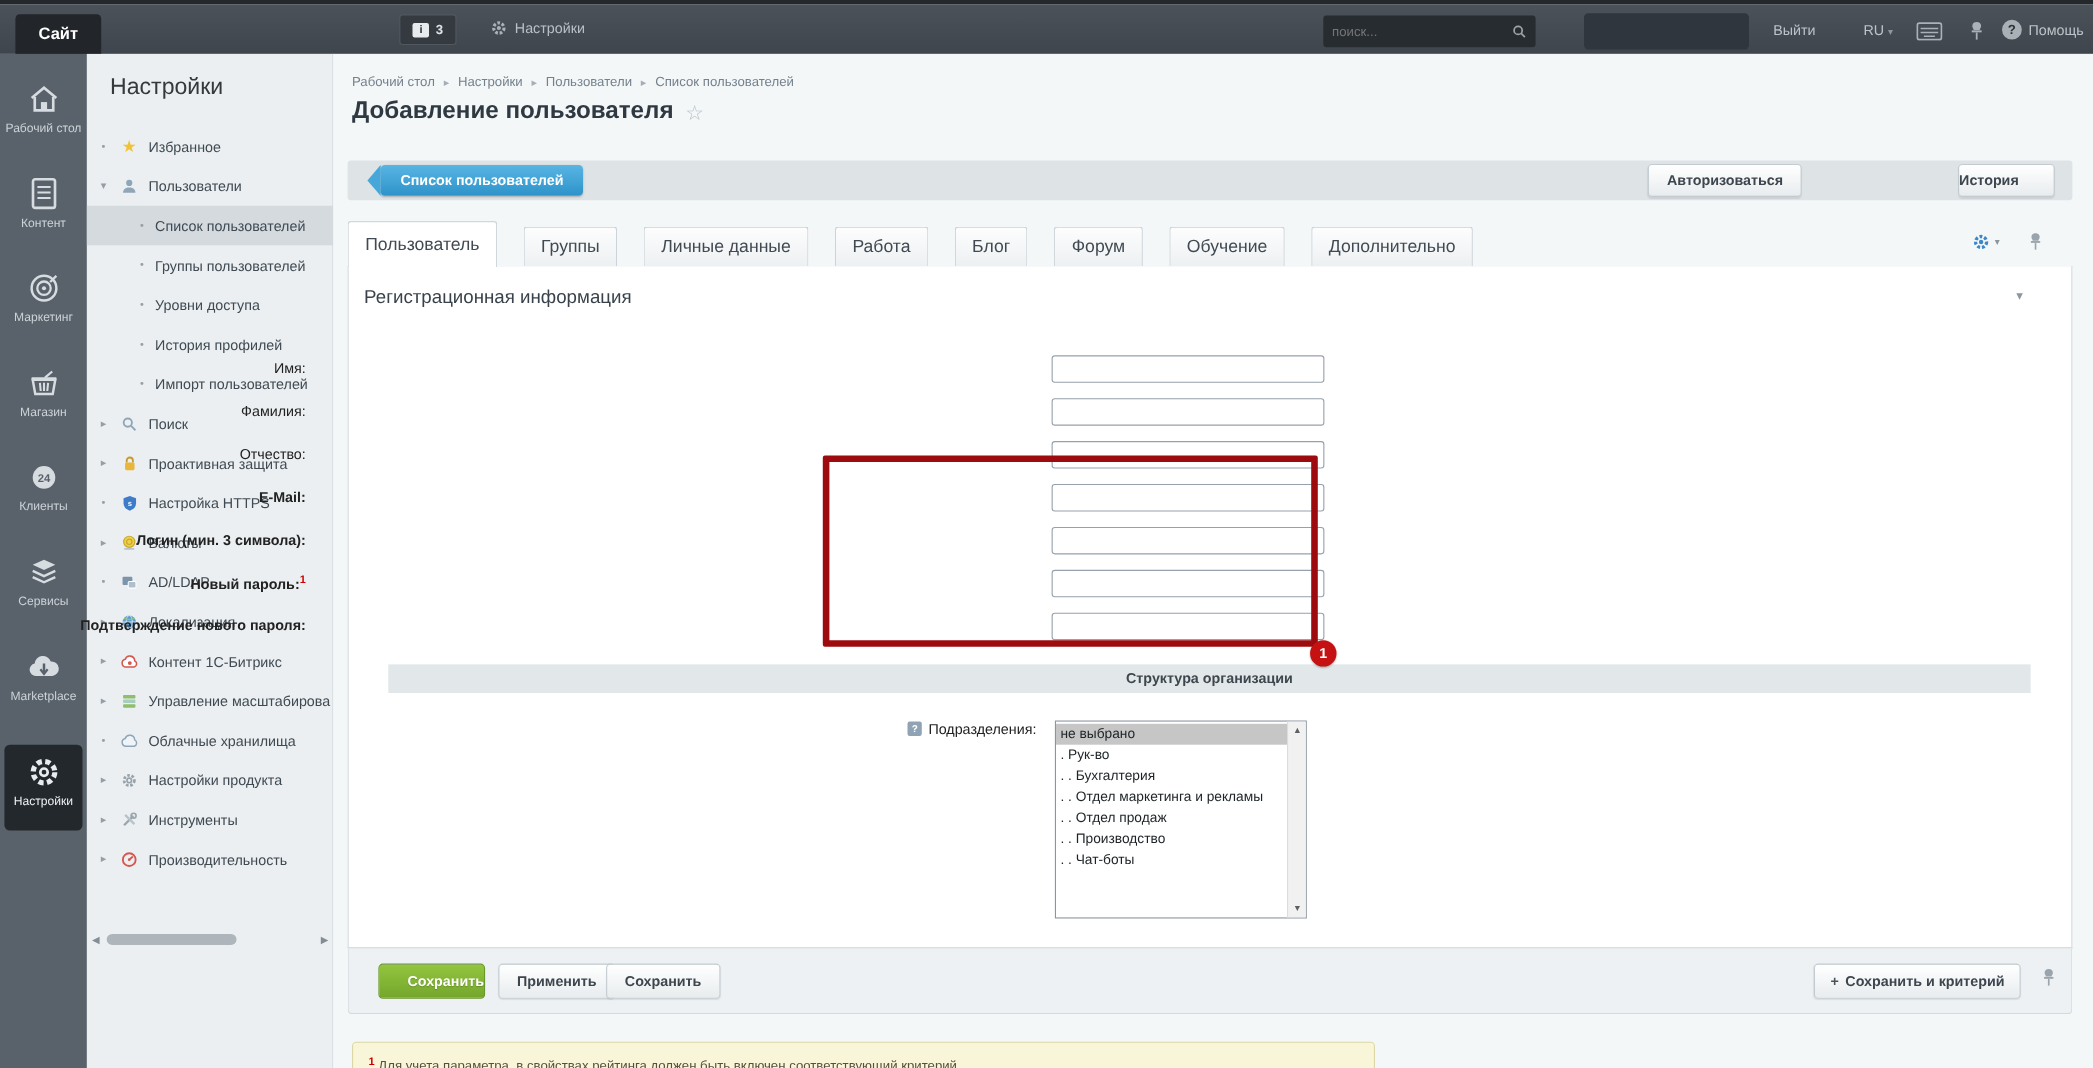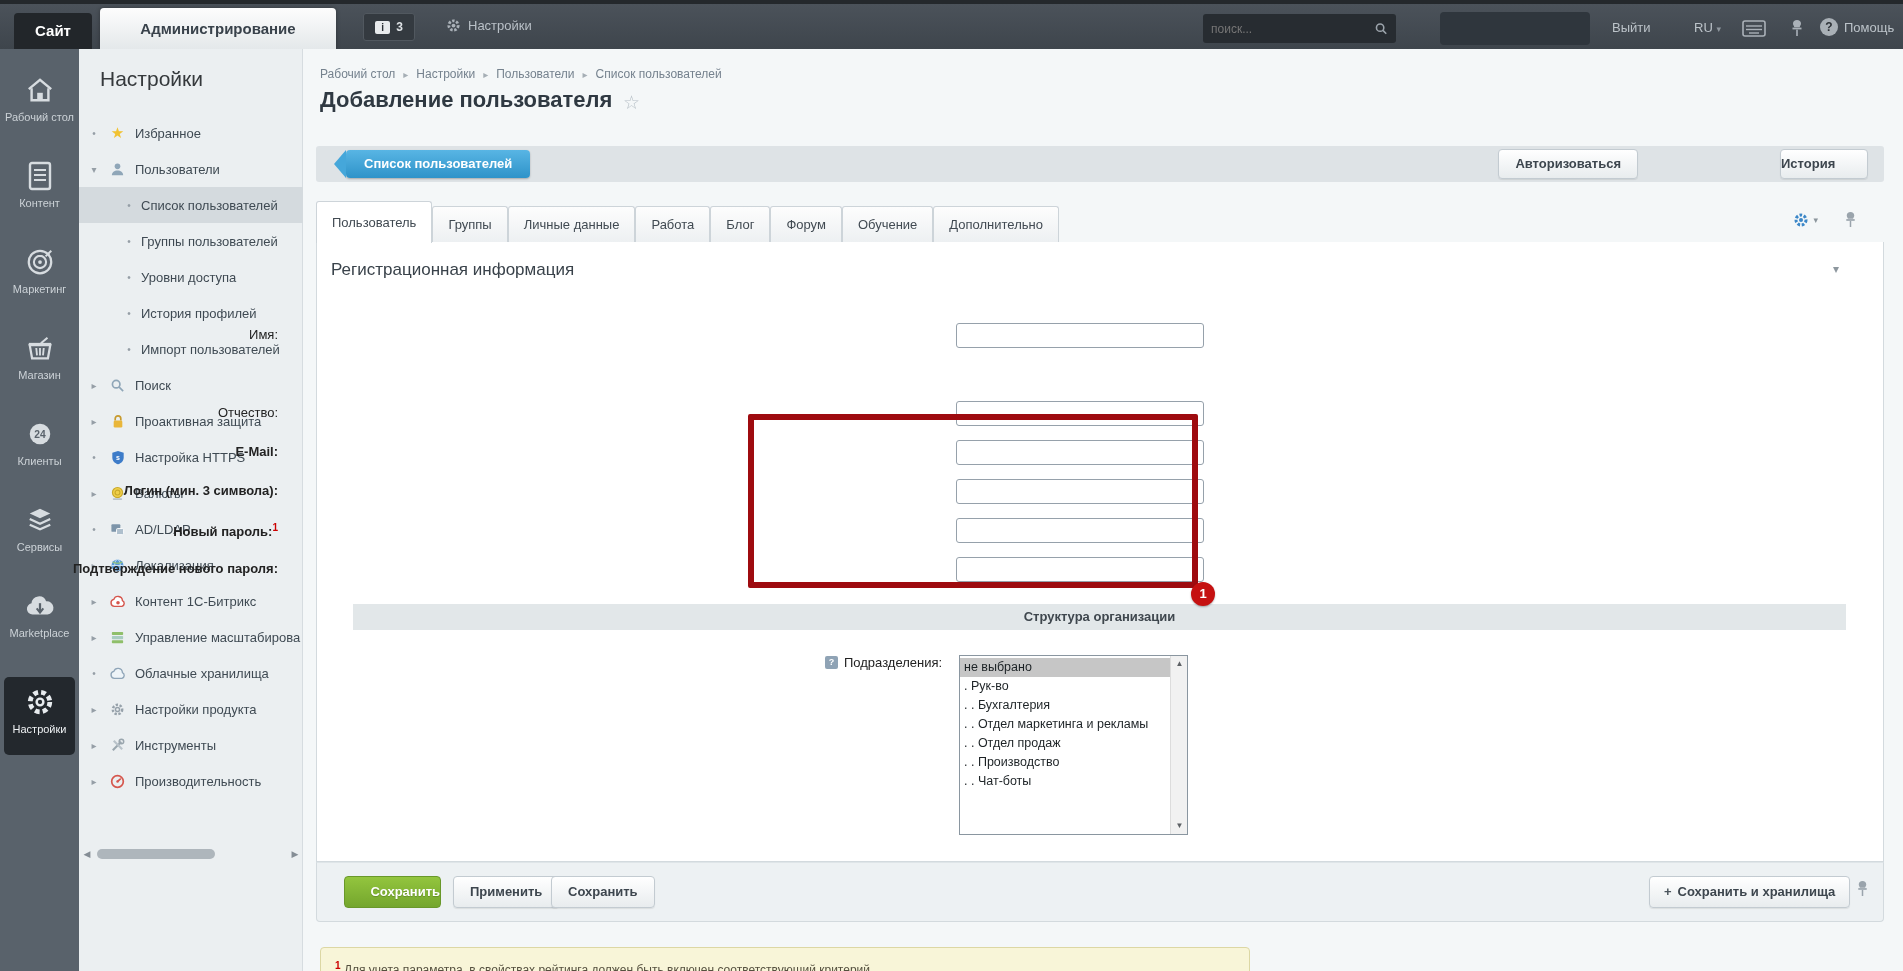--- a/index.html
+++ b/index.html
@@ -54,21 +54,21 @@
   .page-title{position:absolute;left:17px;top:38px;font-size:22px;font-weight:bold;color:#2f3942}
   .title-star{position:absolute;top:42px;font-size:19px;color:#b7c0c7;cursor:pointer}
 
   .actionbar{position:absolute;left:13px;top:97px;width:1568px;height:36px;background:#dee3e6;border-radius:3px}
   .ribbon{position:absolute;left:30px;top:4px;height:28px;padding:0 18px;background:linear-gradient(#58b5e4,#2e93c9);border-radius:4px;color:#fff;font-weight:bold;font-size:13px;line-height:28px;box-shadow:0 1px 2px rgba(0,0,0,.25);cursor:pointer}
   .ribbon::before{content:"";position:absolute;left:-12px;top:0;border-top:14px solid transparent;border-bottom:14px solid transparent;border-right:12px solid #45a7da}
   .btn{display:inline-block;background:linear-gradient(#ffffff,#e8ecee);border:1px solid #c3cbd1;border-radius:4px;color:#3d464e;font-weight:bold;font-size:13px;text-align:left;cursor:pointer;box-shadow:0 1px 1px rgba(0,0,0,.08)}
   .ab-btn{position:absolute;top:3px;height:30px;line-height:28px;padding:0 16px}
 
   .tabs{position:absolute;left:13px;top:151px;width:1568px;height:43px;border-bottom:1px solid #cdd4d9;display:flex;align-items:flex-end}
-  .tab{height:36px;line-height:36px;padding:0 15px;background:linear-gradient(#fdfdfd,#edf0f2);border:1px solid #cdd4d9;border-bottom:none;border-radius:3px 3px 0 0;margin-right:0;color:#414a52;font-size:13px;cursor:pointer}
+  .tab{height:36px;line-height:36px;padding:0 15px;background:linear-gradient(#fdfdfd,#edf0f2);border:1px solid #cdd4d9;border-bottom:none;border-radius:3px 3px 0 0;margin-right:24px;color:#414a52;font-size:16px;cursor:pointer}
   .tab.active{height:42px;line-height:42px;background:#fff;margin-bottom:-1px;position:relative;z-index:2}
   .tab-gear{position:absolute;right:66px;top:12px;display:flex;align-items:center;gap:4px;cursor:pointer;color:#3b87c8}
   .tab-pin{position:absolute;right:26px;top:10px;cursor:pointer}
 
   .panel{position:absolute;left:13px;top:193px;width:1568px;height:620px;background:#fff;border:1px solid #d3dade;border-top:none}
   .sect-hd{position:absolute;left:14px;top:18px;font-size:17px;color:#39424a}
   .sect-chev{position:absolute;right:44px;top:20px;color:#8d979e;font-size:12px;cursor:pointer}
 
   .f-row{position:absolute;height:26px}
   .f-lab{position:absolute;right:939px;top:4px;font-size:13px;color:#222;white-space:nowrap}
@@ -99,21 +99,20 @@
   .foot-pin{position:absolute;left:1538px;top:16px;cursor:pointer}
 
   .note{position:absolute;left:17px;top:898px;width:930px;height:60px;background:#f8f5d8;border:1px solid #dcd7a4;border-radius:4px;padding:12px 14px;font-size:12px;color:#55503f}
   .note sup{color:#c00;font-weight:bold}
 </style>
 </head>
 <body>
 
 <div class="topbar">
   <div class="tb-tab-site">Сайт</div>
-  <div class="tb-tab-admin">Администрирование</div>
   <div class="tb-notif">
     <span class="bub">i</span>
     <span class="cnt">3</span>
   </div>
   <div class="tb-set">
     <svg width="15" height="15" viewBox="0 0 16 16">
         <circle cx="8" cy="8" r="5" fill="none" stroke="#aab1b8" stroke-width="3" stroke-dasharray="2.6 1.7"></circle>
         <circle cx="8" cy="8" r="2" fill="#aab1b8"></circle>
       </svg>
     <span>Настройки</span>
@@ -463,20 +462,24 @@
   </div>
 
   <div class="panel">
     <div class="sect-hd">Регистрационная информация</div>
     <div class="sect-chev">▾</div>
 
     <div class="f-row" style="left:0;top:81px;width:900px">
       <span class="f-lab">Имя:</span>
       <input class="f-inp" type="text" style="">
     </div>
+    <div class="f-row" style="left:0;top:120px;width:900px">
+      <span class="f-lab">Фамилия:</span>
+      <input class="f-inp" type="text" style="">
+    </div>
     <div class="f-row" style="left:0;top:159px;width:900px">
       <span class="f-lab">Отчество:</span>
       <input class="f-inp" type="text" style="">
     </div>
     <div class="f-row" style="left:0;top:198px;width:900px">
       <span class="f-lab b">E-Mail:</span>
       <input class="f-inp" type="text" style="">
     </div>
     <div class="f-row" style="left:0;top:237px;width:900px">
       <span class="f-lab b">Логин (мин. 3 символа):</span>
@@ -514,21 +517,21 @@
         <div class="a dn">▼</div>
       </div>
     </div>
   </div>
 
   <div class="footband">
     <div class="btn-green">Сохранить</div>
     <div class="btn fb-btn" style="left:136px">Применить</div>
     <div class="btn fb-btn" style="left:234px">Сохранить</div>
     <div class="btn saveadd">
-      <span class="plus">+</span><span>Сохранить и хранилища</span>
+      <span class="plus">+</span><span>Сохранить и критерий</span>
     </div>
     <svg class="foot-pin" width="15" height="19" viewBox="0 0 16 18">
         <path d="M8 1c2.4 0 4 1.4 4 3.6 0 1.8-1.2 2.4-1.2 3.6H5.2C5.2 7 4 6.4 4 4.6 4 2.4 5.6 1 8 1z" fill="#9aa4ac"></path>
         <rect x="3.5" y="8.6" width="9" height="1.8" fill="#9aa4ac"></rect>
         <rect x="7.2" y="10.6" width="1.6" height="6.4" fill="#9aa4ac"></rect>
       </svg>
   </div>
 
   <div class="note">
     <sup>1</sup>

